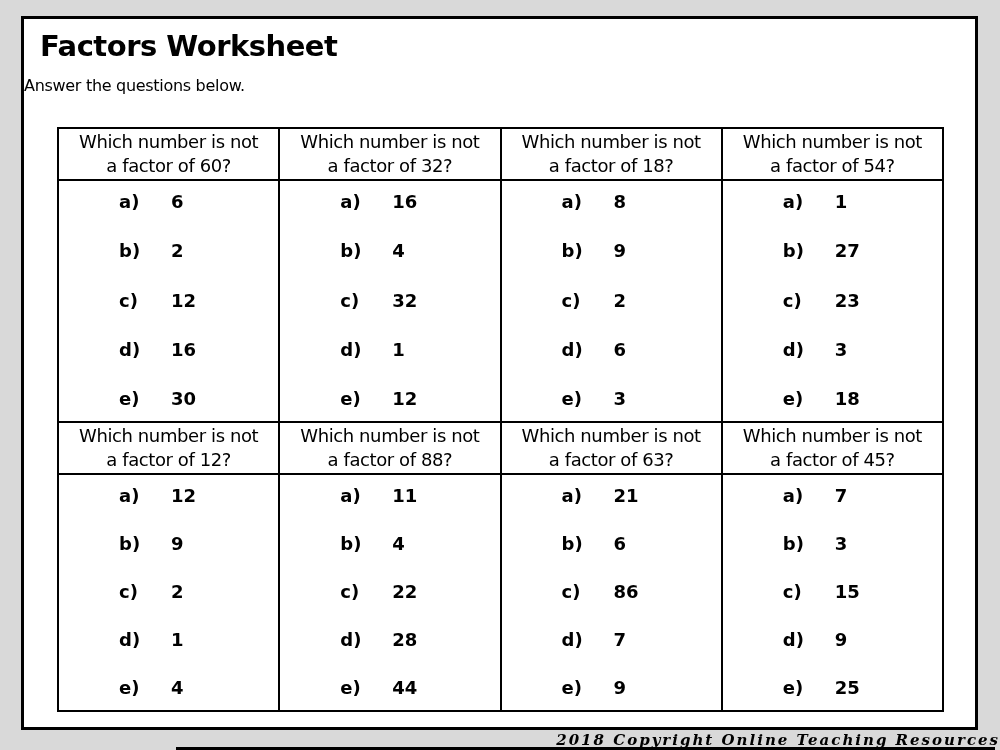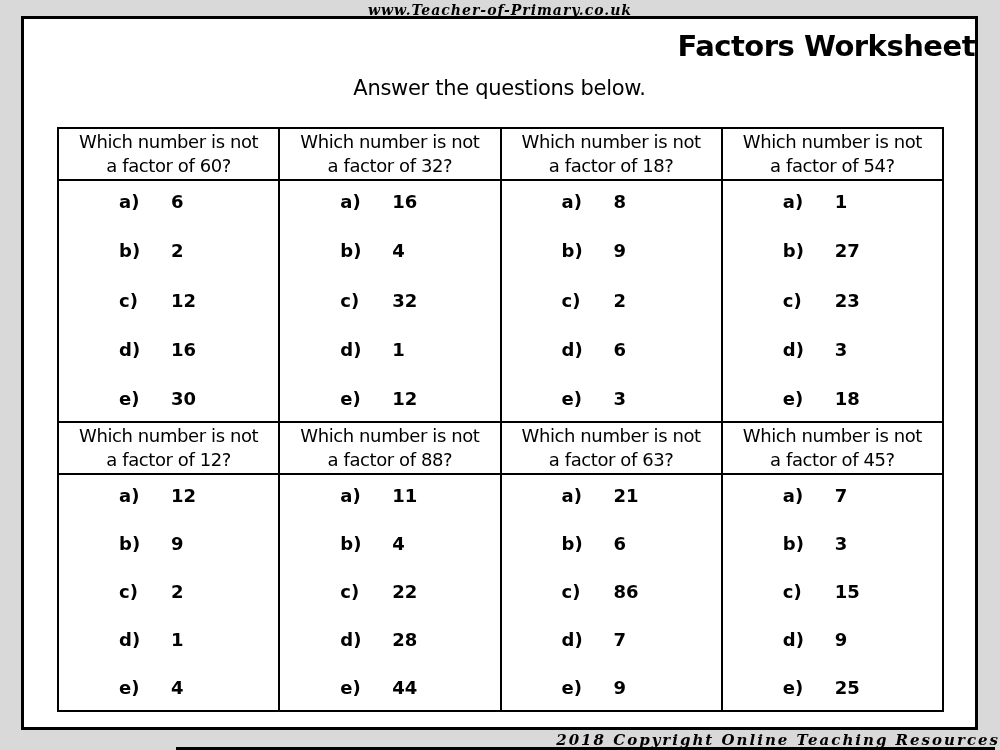--- a/index.html
+++ b/index.html
@@ -38,30 +38,29 @@
   .sheet {
     position: absolute;
     left: 21px; top: 16px;
     width: 951px;  
     height: 708px; 
     background: #ffffff;
     border: 3px solid #000;
   }
   .sheet-title {
     margin-top: 10px;
-    text-align: right;
+    text-align: left;
     font-size: 29px;
     font-weight: bold;
     letter-spacing: -0.5px;
     padding-left: 16px;
   }
   .sheet-subtitle {
     margin-top: 13px;
-    text-align: center;
-    font-size: 21px;
+    font-size: 16px;
     letter-spacing: -0.3px;
   }
   
   .worksheet-table {
     position: absolute;
     left: 33px; top: 108px;
     width: 885px;
     height: 583px;
     display: grid;
     grid-template-columns: repeat(4, 1fr);
@@ -131,23 +130,20 @@
     width: 819px;
     height: 3px;
     background: #000;
   }
 </style>
 </head>
 <body>
 
 <div class="canvas">
 
-  <div class="top-strip">
-    <span class="site-url">www.Teacher-of-Primary.co.uk</span>
-  </div>
 
   <div class="sheet">
     <div class="sheet-title">Factors Worksheet</div>
     <div class="sheet-subtitle">Answer the questions below.</div>
 
     <div class="worksheet-table">
 
       <div class="qcell">
         <div class="qhead">
           <div>Which number is not</div>

